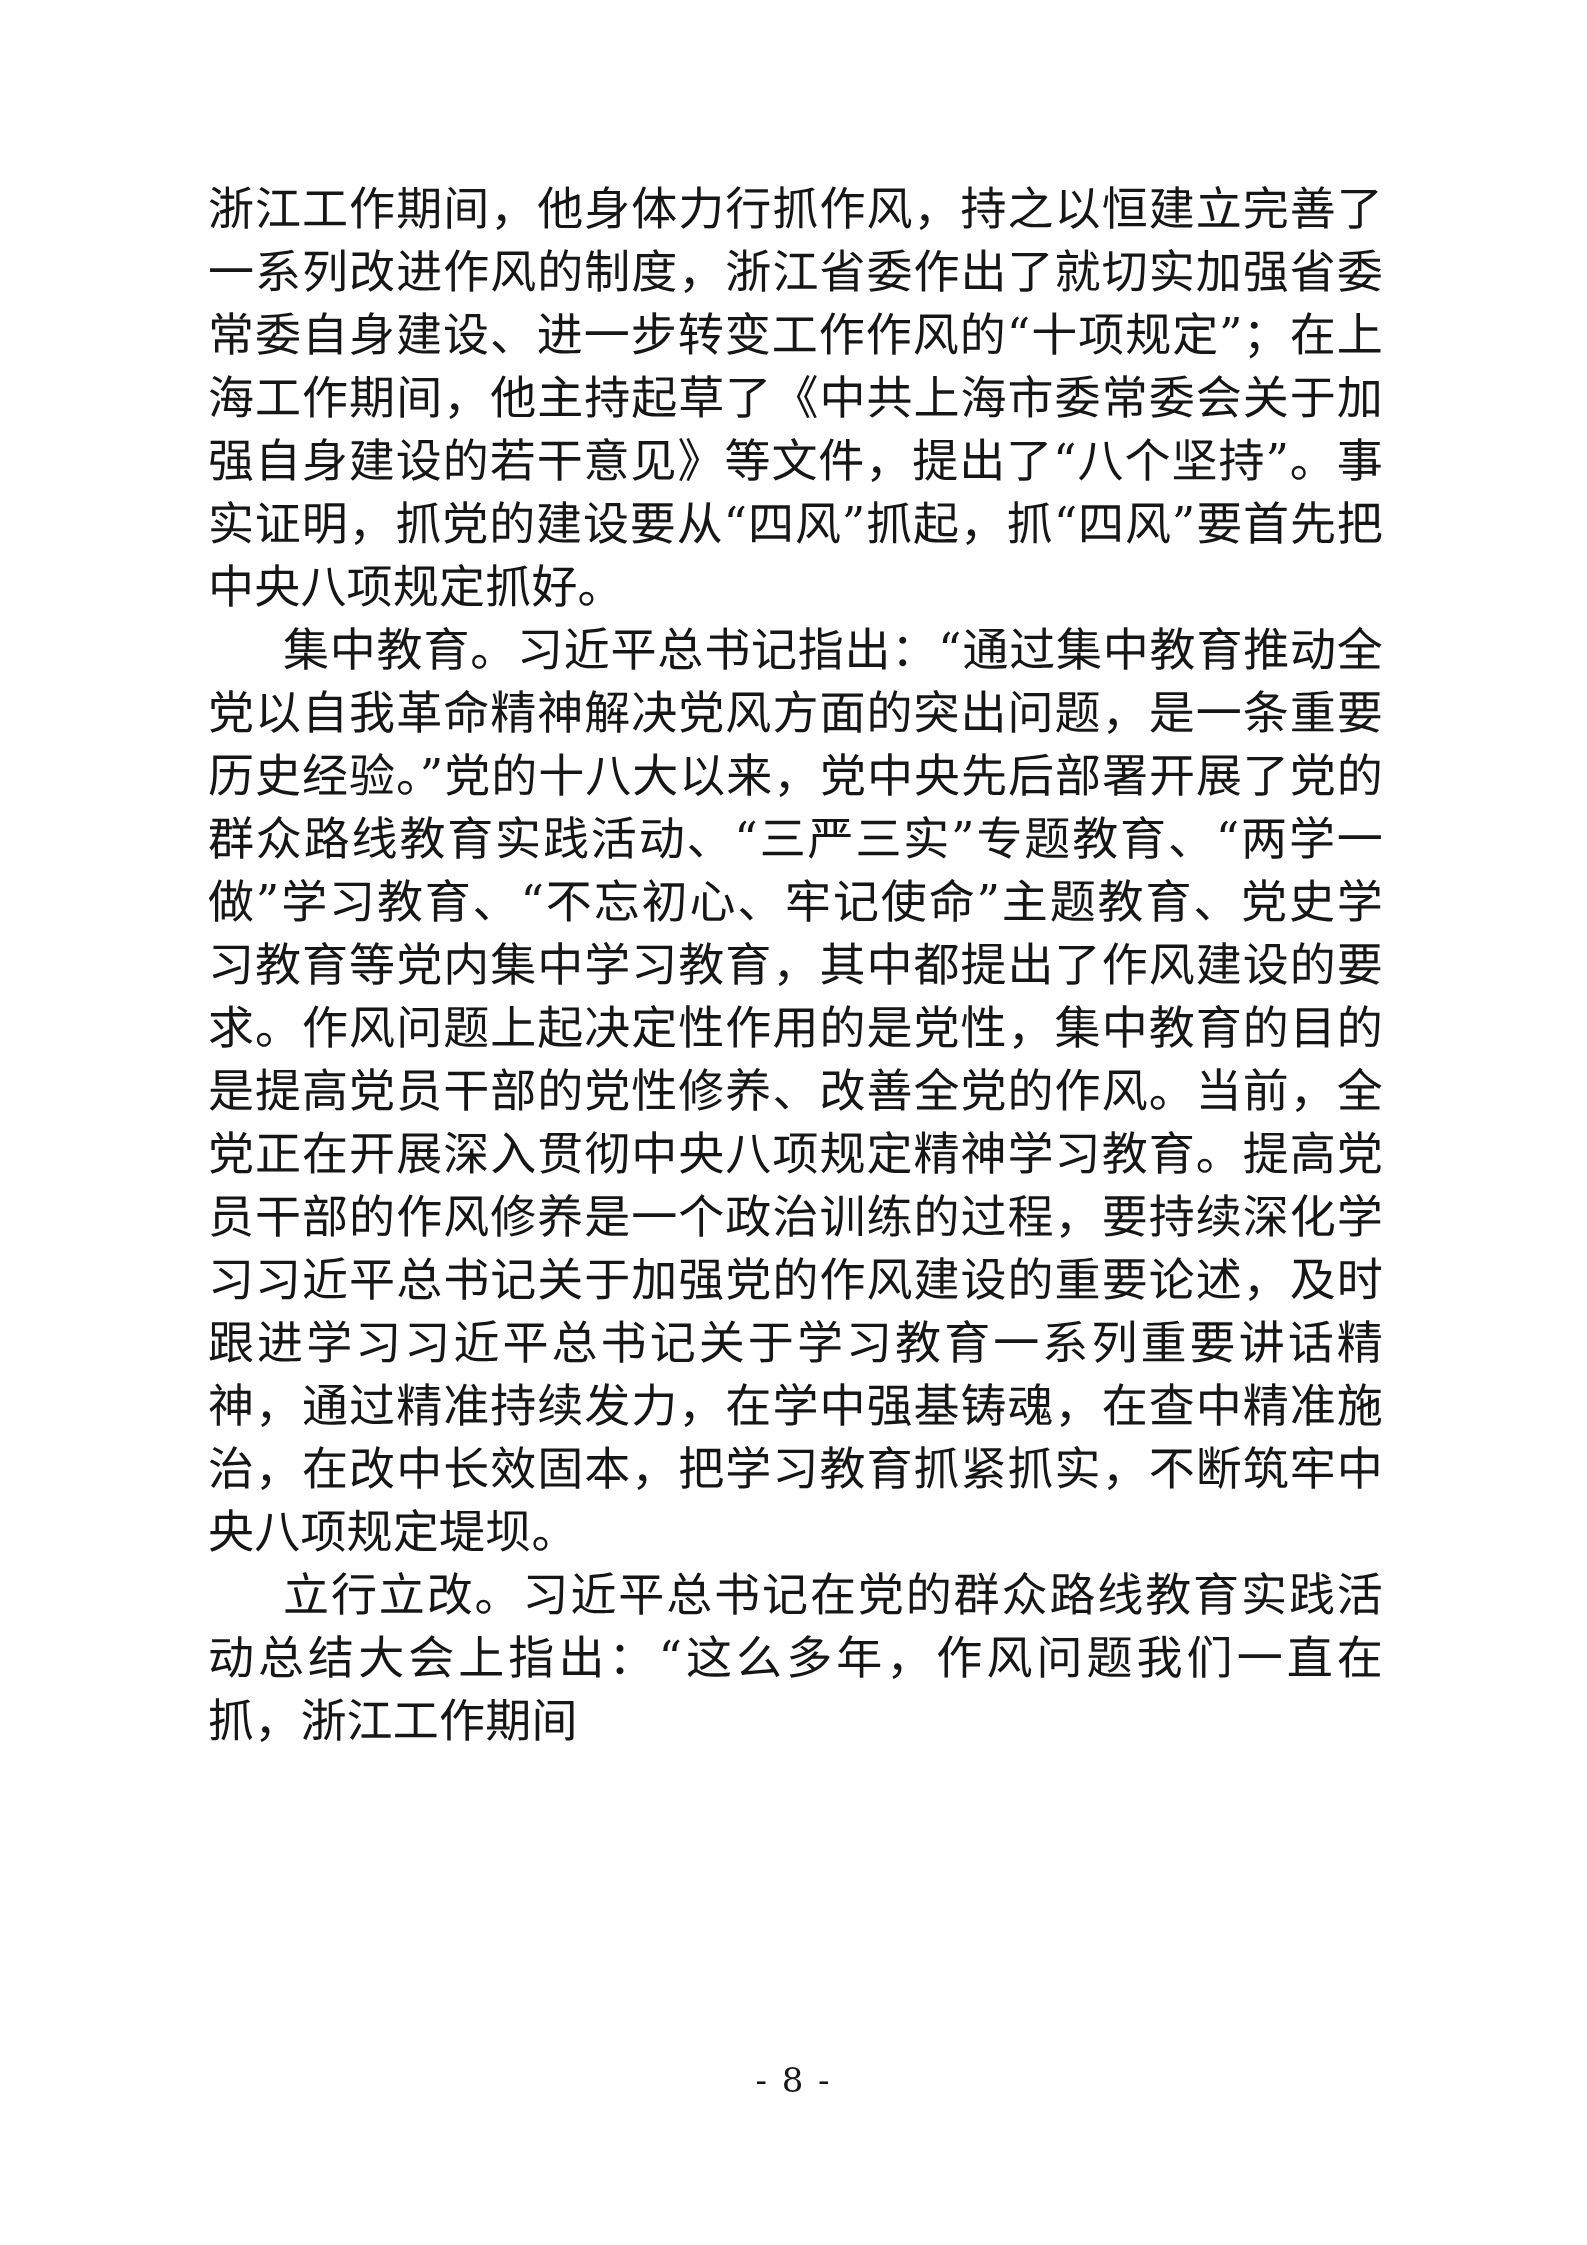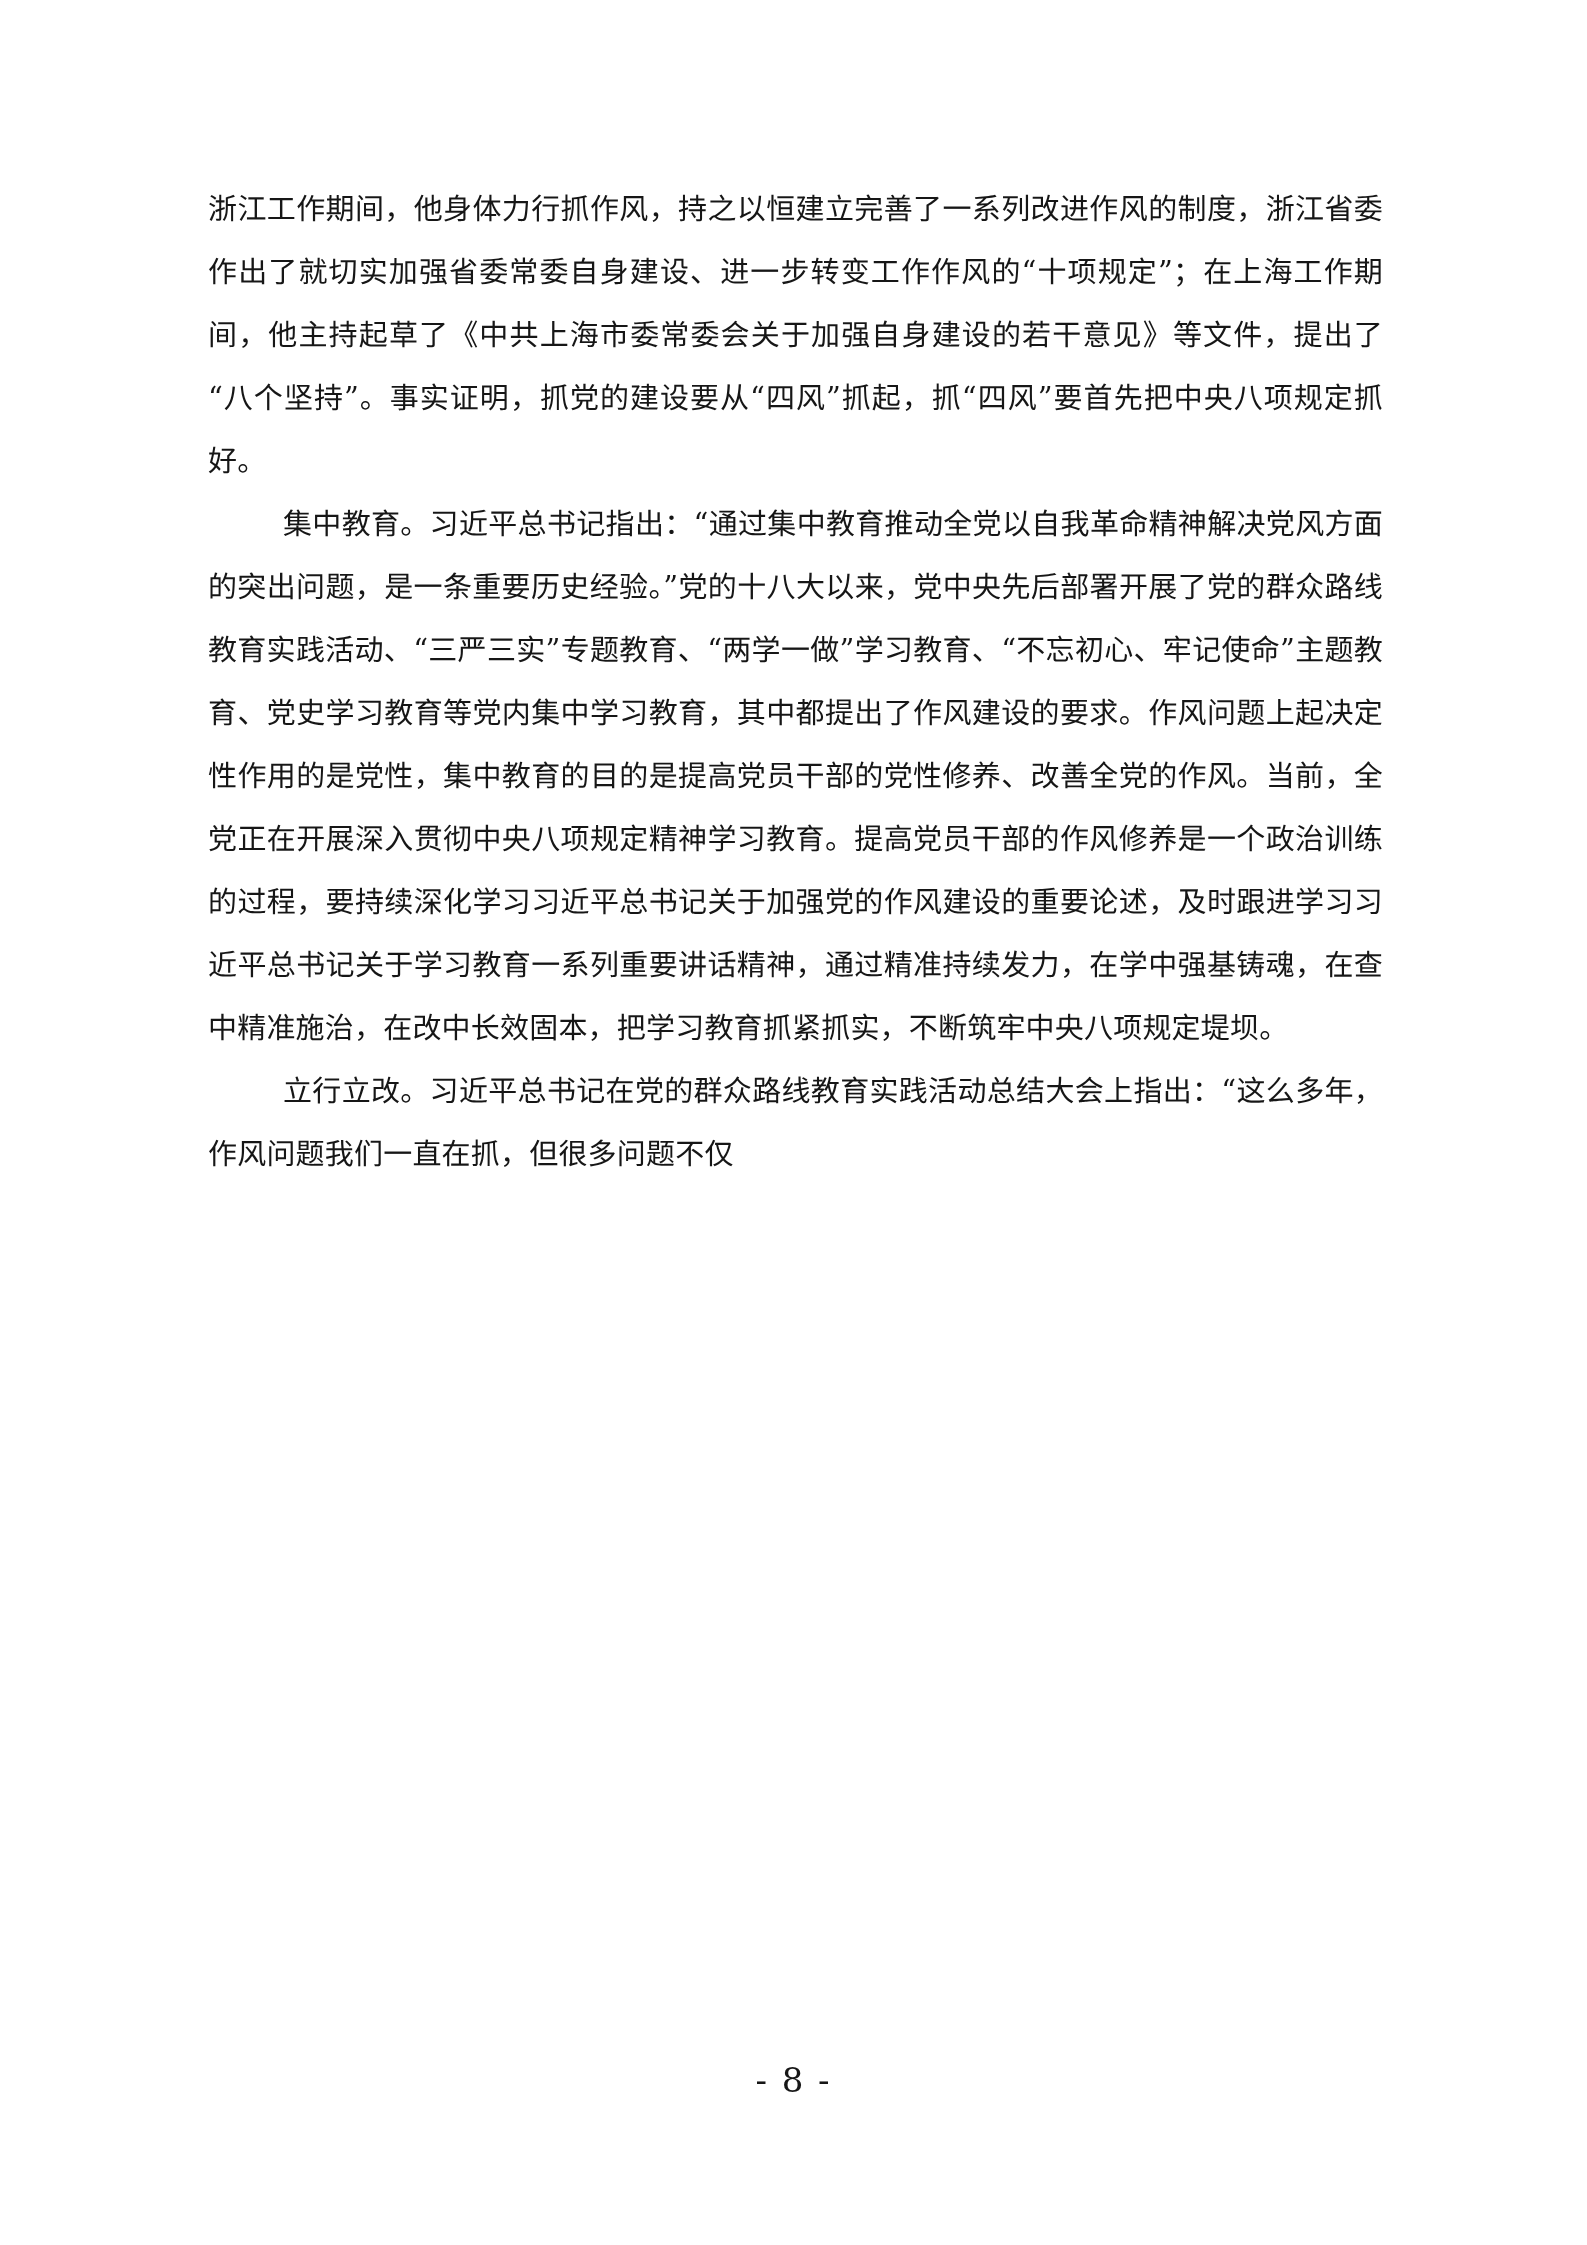--- a/index.html
+++ b/index.html
@@ -25,21 +25,21 @@
     overflow: hidden;
   }
   .body-area {
     position: absolute;
     left: 208px;
     top: 178px;
     width: 1175px;
   }
   p.para {
     margin: 0;
-    font-size: 29px;
+    font-size: 46px;
     line-height: 63px;
     text-align: justify;
     text-justify: inter-ideograph;
     letter-spacing: 0.2px;
     font-family: "DejaVu Serif", "Liberation Serif", serif;
     color: #161616;
     text-indent: 0;
   }
   p.indent {
     text-indent: 75px;
@@ -58,18 +58,18 @@
   }
 </style>
 </head>
 <body>
 
 <div class="page">
 
   <div class="body-area">
     <p class="para">浙江工作期间，他身体力行抓作风，持之以恒建立完善了一系列改进作风的制度，浙江省委作出了就切实加强省委常委自身建设、进一步转变工作作风的“十项规定”；在上海工作期间，他主持起草了《中共上海市委常委会关于加强自身建设的若干意见》等文件，提出了“八个坚持”。事实证明，抓党的建设要从“四风”抓起，抓“四风”要首先把中央八项规定抓好。</p>
     <p class="para indent">集中教育。习近平总书记指出：“通过集中教育推动全党以自我革命精神解决党风方面的突出问题，是一条重要历史经验。”党的十八大以来，党中央先后部署开展了党的群众路线教育实践活动、“三严三实”专题教育、“两学一做”学习教育、“不忘初心、牢记使命”主题教育、党史学习教育等党内集中学习教育，其中都提出了作风建设的要求。作风问题上起决定性作用的是党性，集中教育的目的是提高党员干部的党性修养、改善全党的作风。当前，全党正在开展深入贯彻中央八项规定精神学习教育。提高党员干部的作风修养是一个政治训练的过程，要持续深化学习习近平总书记关于加强党的作风建设的重要论述，及时跟进学习习近平总书记关于学习教育一系列重要讲话精神，通过精准持续发力，在学中强基铸魂，在查中精准施治，在改中长效固本，把学习教育抓紧抓实，不断筑牢中央八项规定堤坝。</p>
-    <p class="para indent">立行立改。习近平总书记在党的群众路线教育实践活动总结大会上指出：“这么多年，作风问题我们一直在抓，但很多问题不仅</p>
+    <p class="para indent">立行立改。习近平总书记在党的群众路线教育实践活动总结大会上指出：“这么多年，作风问题我们一直在抓，浙江工作期间</p>
   </div>
 
   <div class="footer">- 8 -</div>
 
 </div>
 
 </body></html>

